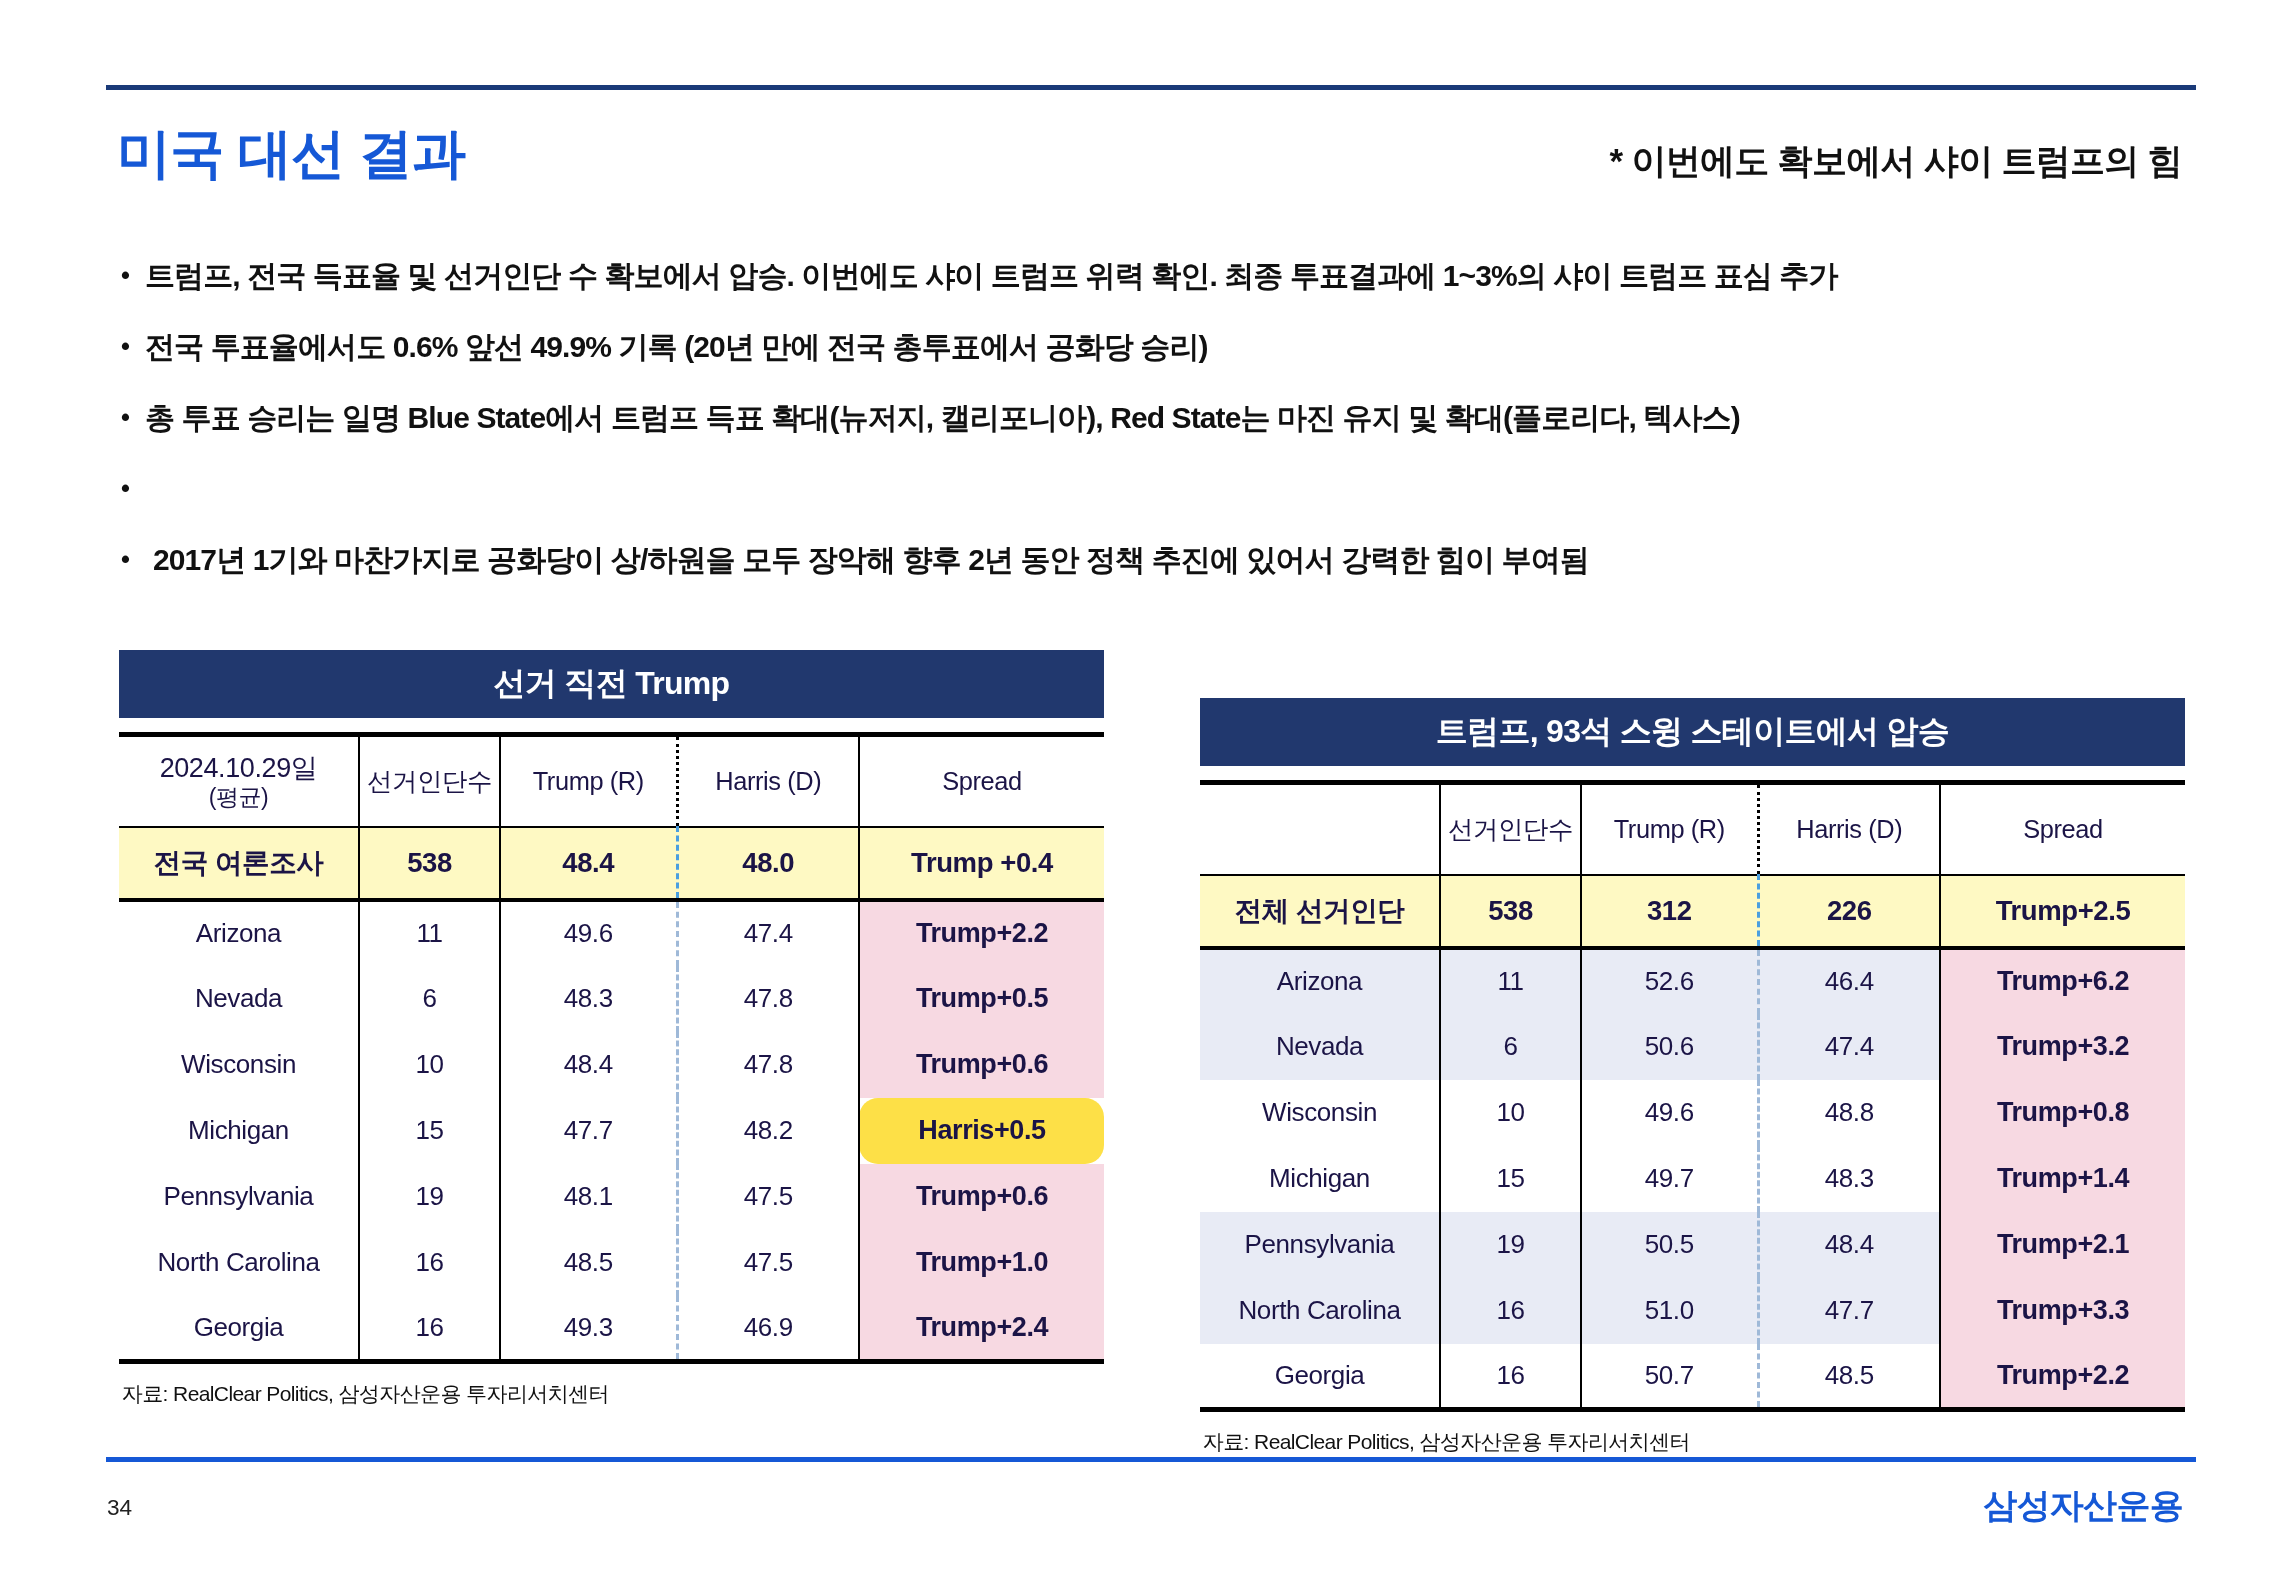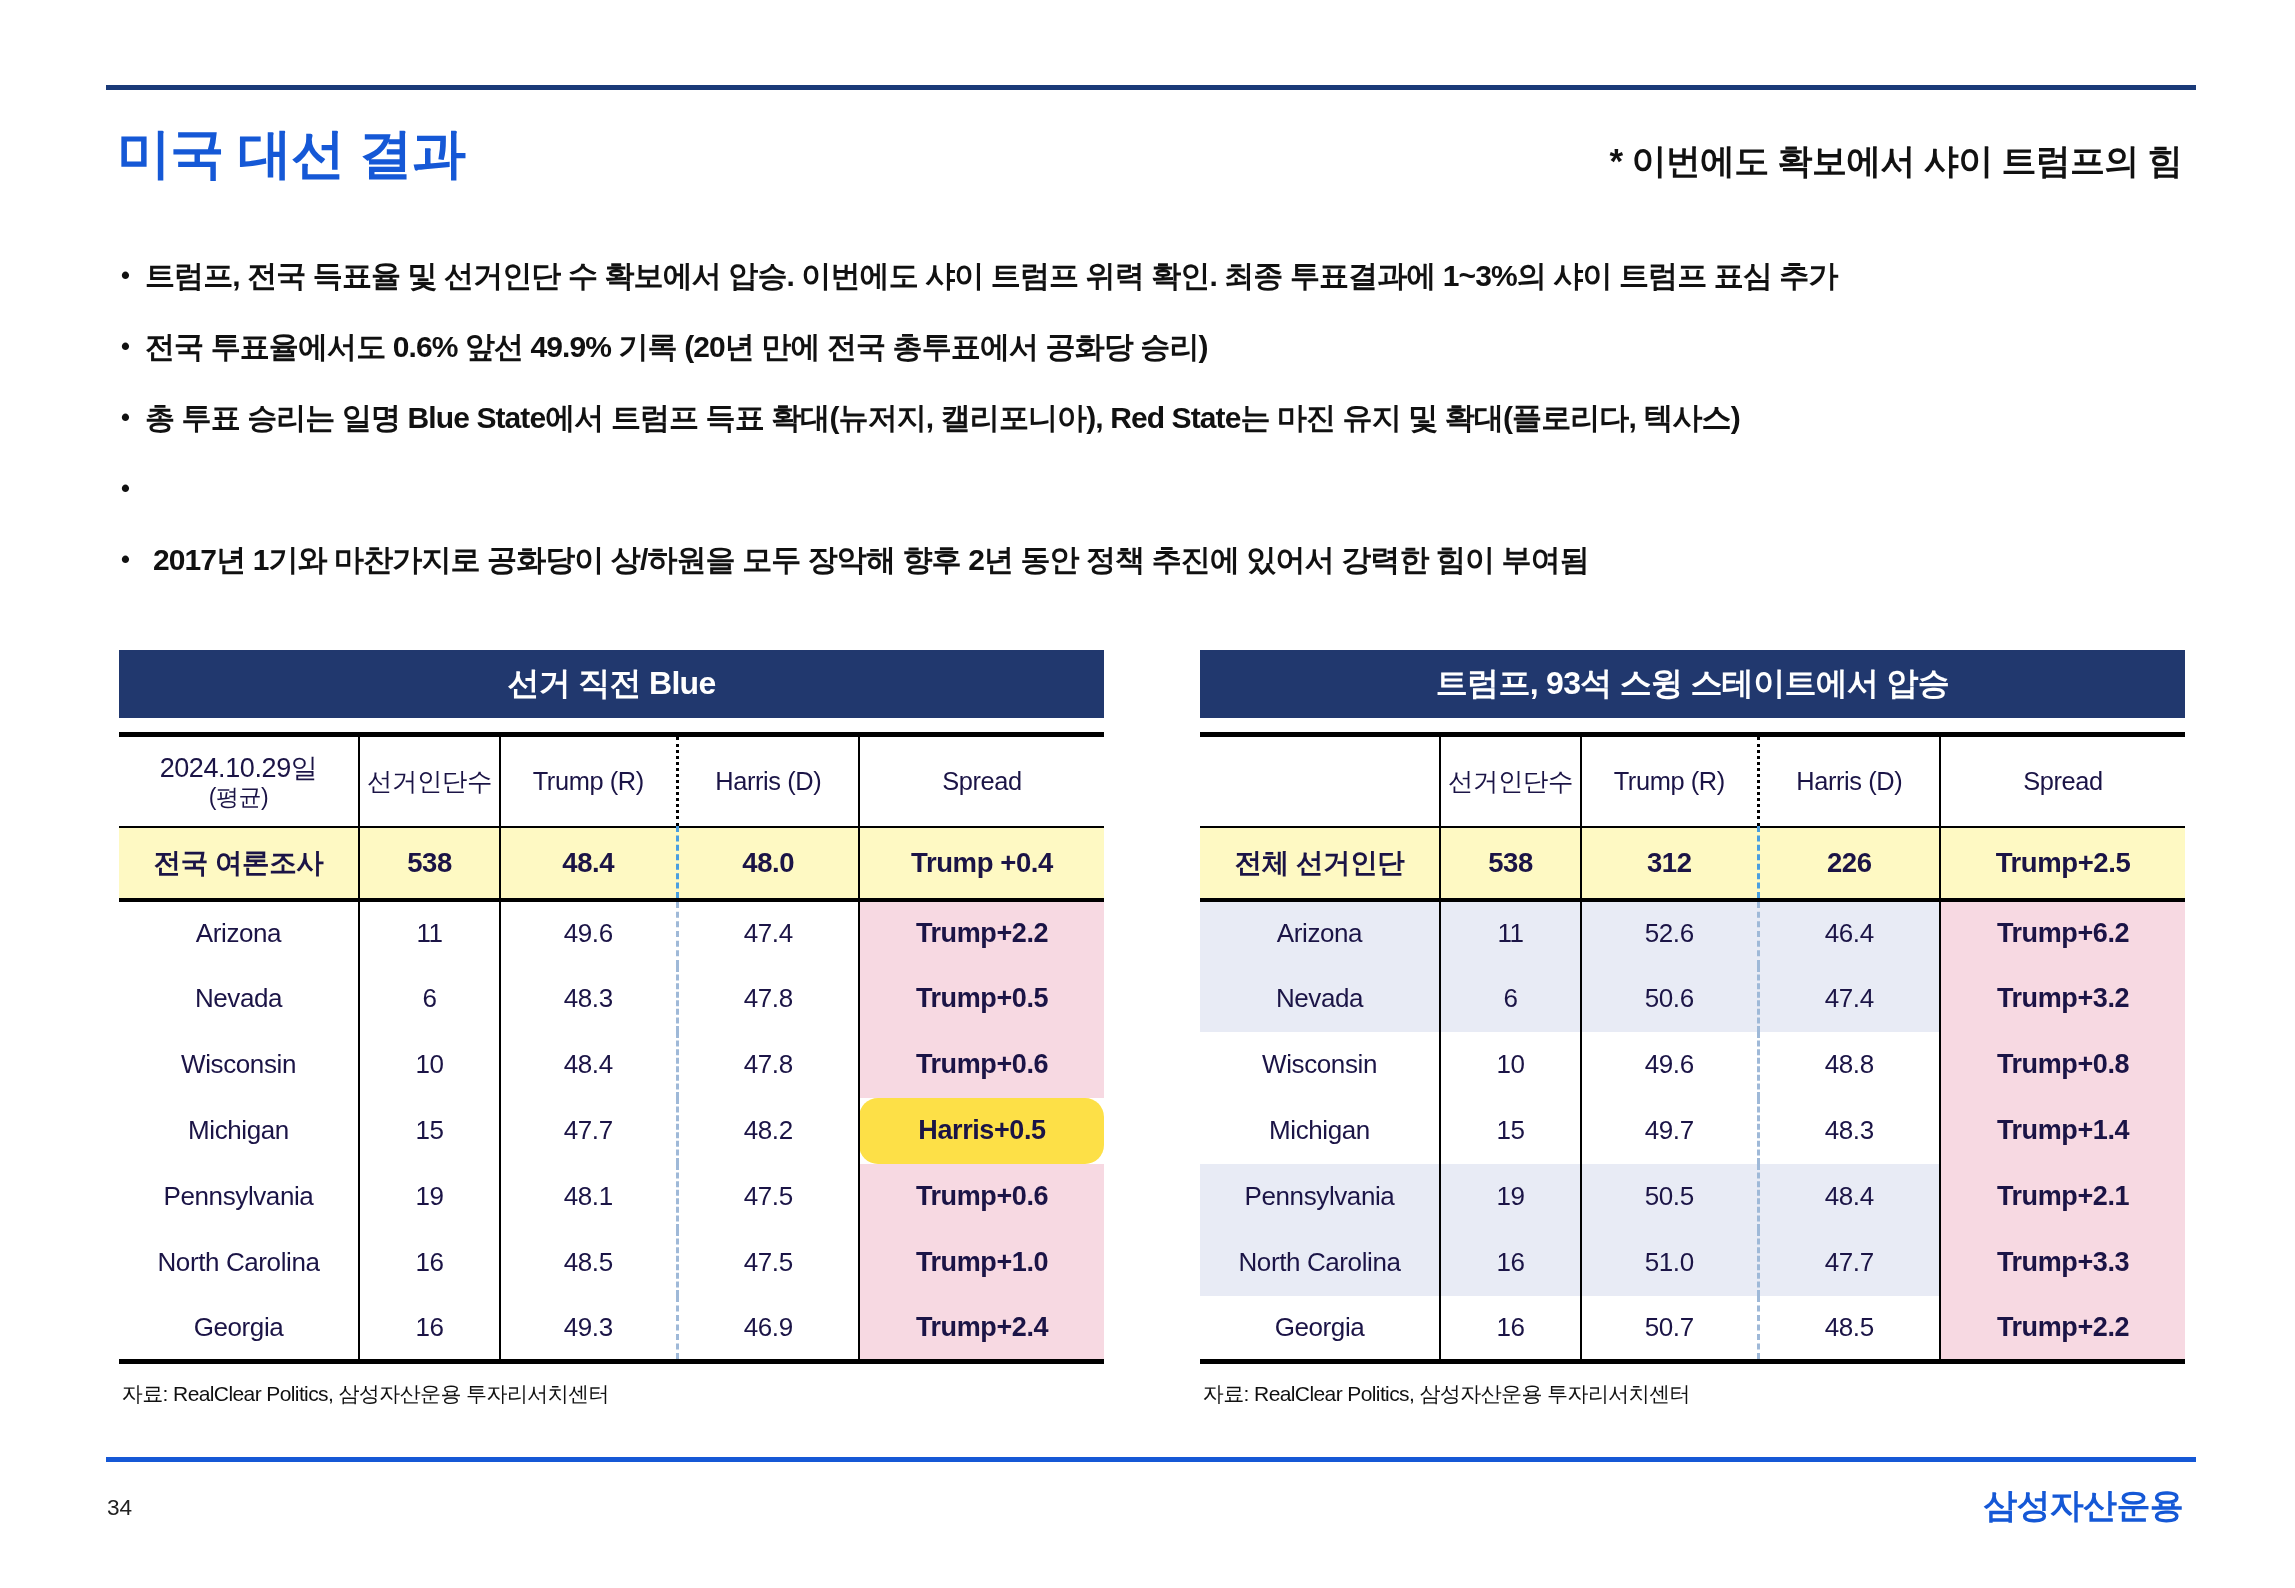--- a/index.html
+++ b/index.html
@@ -65,21 +65,21 @@
     text-align: left;
     font-size: 25.4px;
     line-height: 71px;
   }
   .bullet.indented .dot { width: 32px; }
   .bullet .btext { flex: 0 1 auto; }
 
   
   .panel { position: absolute; top: 650px; width: 985px; }
   .panel-left  { left: 119px; }
-  .panel-right { left: 1200px; }
+  .panel-right { left: 1200px; margin-top: 48px; }
 
   .panel-title {
     height: 68px;
     background: #21386e;
     color: #ffffff;
     font-size: 32px;
     font-weight: bold;
     letter-spacing: -0.7px;
     display: flex;
     align-items: center;
@@ -200,21 +200,21 @@
     <div class="bullet">
       <span class="dot">•</span>
     </div>
     <div class="bullet indented">
       <span class="dot">•</span>
       <span class="btext">2017년 1기와 마찬가지로 공화당이 상/하원을 모두 장악해 향후 2년 동안 정책 추진에 있어서 강력한 힘이 부여됨</span>
     </div>
   </div>
 
   <div class="panel panel-left">
-    <div class="panel-title">선거 직전 Blue</div>
+    <div class="panel-title">선거 직전 Trump</div>
 
     <table class="tbl">
       <colgroup>
         <col class="c-state">
           <col class="c-ev">
           <col class="c-trump">
           <col class="c-harris">
           <col class="c-spread">
       </colgroup>
       <tbody>

